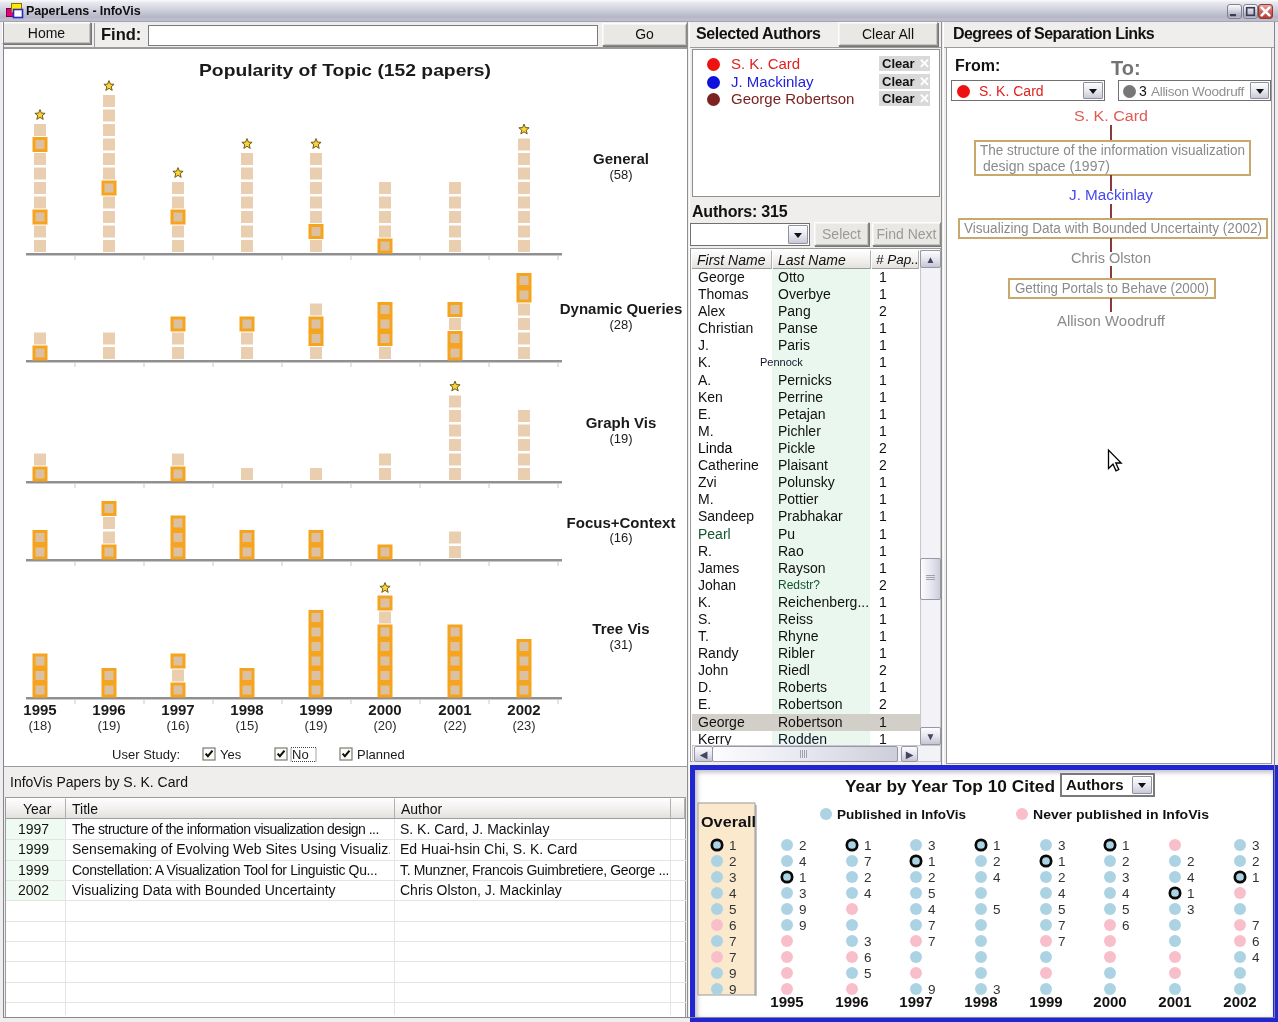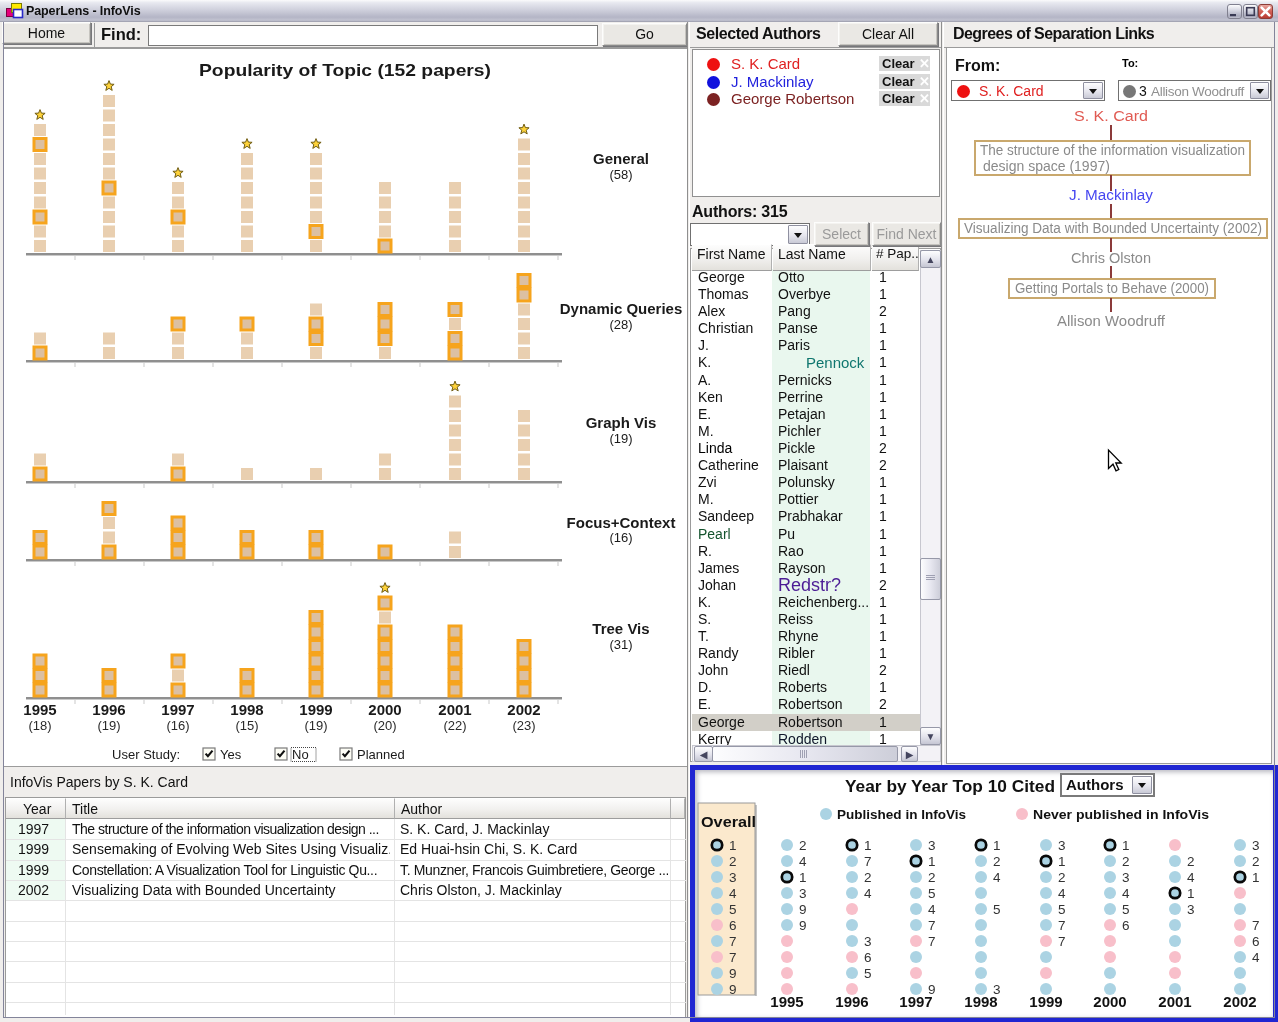--- a/index.html
+++ b/index.html
@@ -32,21 +32,21 @@
 .gline { position:absolute; background:#e4e4e4; z-index:3; }
 
 .selrow { position:absolute; left:707px; height:17px; font-size:15px; line-height:16px; z-index:41; white-space:nowrap; }
 .dot { display:inline-block; width:13px; height:13px; border-radius:50%; margin-right:11px; vertical-align:-2px; }
 .clearbtn { position:absolute; left:879px; width:51px; height:15px; background:#d9d9d9; font-size:13px; font-weight:bold; color:#111; line-height:15px; padding-left:3px; z-index:41; }
 .cx { color:#fff; font-weight:bold; float:right; margin-right:0; font-size:13px; }
 
 .combobtn { position:absolute; background:linear-gradient(180deg,#fdfdfe,#e6e6ee 55%,#c9cad6); border:1px solid #8f90a0; border-radius:1px; z-index:6; }
 .arr { position:absolute; left:50%; top:50%; margin-left:-4px; margin-top:-2px; width:0; height:0; border-left:4px solid transparent; border-right:4px solid transparent; border-top:5px solid #111; }
 
-.ahdr { position:absolute; top:244px; height:27px; white-space:nowrap; overflow:hidden; background:linear-gradient(180deg,#fdfdfd,#f1f0ee 55%,#e3e1dc); border-right:1px solid #b0b0b0; border-bottom:1px solid #9d9d9d; border-top:1px solid #fff; font-size:14px; color:#111; line-height:18px; padding-left:5px; z-index:6; }
+.ahdr { position:absolute; top:250px; height:19px; white-space:nowrap; overflow:hidden; background:linear-gradient(180deg,#fdfdfd,#f1f0ee 55%,#e3e1dc); border-right:1px solid #b0b0b0; border-bottom:1px solid #9d9d9d; border-top:1px solid #fff; font-size:14px; color:#111; line-height:18px; padding-left:5px; z-index:6;font-style:italic; }
 </style></head><body>
 <div id="win">
 
   <div id="titlebar">
     <svg width="22" height="22" style="position:absolute;left:4px;top:0" xmlns="http://www.w3.org/2000/svg">
       <rect x="2.5" y="8.5" width="7" height="8" fill="#e5007a" stroke="#7c0040"></rect>
       <rect x="7.5" y="3.5" width="10" height="9" fill="#ffe900" stroke="#7b7b00"></rect>
       <rect x="9.5" y="9.5" width="9" height="8" fill="#fff" stroke="#2929c8" stroke-width="1.6"></rect>
     </svg>
     <div id="titletext">PaperLens - InfoVis</div>
@@ -471,21 +471,21 @@
     <div style="position:absolute;left:698px;top:303px;width:80px;height:17px;font-size:14px;line-height:17px;color:#111;overflow:hidden">Alex</div>
     <div style="position:absolute;left:778px;top:303px;width:92px;height:17px;font-size:14px;line-height:17px;color:#111;overflow:hidden">Pang</div>
     <div style="position:absolute;left:879px;top:303px;width:30px;height:17px;font-size:14px;line-height:17px;color:#111">2</div>
     <div style="position:absolute;left:698px;top:320px;width:80px;height:17px;font-size:14px;line-height:17px;color:#111;overflow:hidden">Christian</div>
     <div style="position:absolute;left:778px;top:320px;width:92px;height:17px;font-size:14px;line-height:17px;color:#111;overflow:hidden">Panse</div>
     <div style="position:absolute;left:879px;top:320px;width:30px;height:17px;font-size:14px;line-height:17px;color:#111">1</div>
     <div style="position:absolute;left:698px;top:337px;width:80px;height:17px;font-size:14px;line-height:17px;color:#111;overflow:hidden">J.</div>
     <div style="position:absolute;left:778px;top:337px;width:92px;height:17px;font-size:14px;line-height:17px;color:#111;overflow:hidden">Paris</div>
     <div style="position:absolute;left:879px;top:337px;width:30px;height:17px;font-size:14px;line-height:17px;color:#111">1</div>
     <div style="position:absolute;left:698px;top:354px;width:80px;height:17px;font-size:14px;line-height:17px;color:#111;overflow:hidden">K.</div>
-    <div style="position:absolute;left:806px;top:354px;width:92px;height:17px;font-size:15px;line-height:17px;color:#0f766e;overflow:hidden">Pennock</div>
+    <div style="position:absolute;left:760px;top:354px;width:92px;height:17px;font-size:11px;line-height:17px;color:#0f172a;overflow:hidden">Pennock</div>
     <div style="position:absolute;left:879px;top:354px;width:30px;height:17px;font-size:14px;line-height:17px;color:#111">1</div>
     <div style="position:absolute;left:698px;top:372px;width:80px;height:17px;font-size:14px;line-height:17px;color:#111;overflow:hidden">A.</div>
     <div style="position:absolute;left:778px;top:372px;width:92px;height:17px;font-size:14px;line-height:17px;color:#111;overflow:hidden">Pernicks</div>
     <div style="position:absolute;left:879px;top:372px;width:30px;height:17px;font-size:14px;line-height:17px;color:#111">1</div>
     <div style="position:absolute;left:698px;top:389px;width:80px;height:17px;font-size:14px;line-height:17px;color:#111;overflow:hidden">Ken</div>
     <div style="position:absolute;left:778px;top:389px;width:92px;height:17px;font-size:14px;line-height:17px;color:#111;overflow:hidden">Perrine</div>
     <div style="position:absolute;left:879px;top:389px;width:30px;height:17px;font-size:14px;line-height:17px;color:#111">1</div>
     <div style="position:absolute;left:698px;top:406px;width:80px;height:17px;font-size:14px;line-height:17px;color:#111;overflow:hidden">E.</div>
     <div style="position:absolute;left:778px;top:406px;width:92px;height:17px;font-size:14px;line-height:17px;color:#111;overflow:hidden">Petajan</div>
     <div style="position:absolute;left:879px;top:406px;width:30px;height:17px;font-size:14px;line-height:17px;color:#111">1</div>
@@ -510,21 +510,21 @@
     <div style="position:absolute;left:698px;top:526px;width:80px;height:17px;font-size:14px;line-height:17px;color:#14532d;overflow:hidden">Pearl</div>
     <div style="position:absolute;left:778px;top:526px;width:92px;height:17px;font-size:14px;line-height:17px;color:#111;overflow:hidden">Pu</div>
     <div style="position:absolute;left:879px;top:526px;width:30px;height:17px;font-size:14px;line-height:17px;color:#111">1</div>
     <div style="position:absolute;left:698px;top:543px;width:80px;height:17px;font-size:14px;line-height:17px;color:#111;overflow:hidden">R.</div>
     <div style="position:absolute;left:778px;top:543px;width:92px;height:17px;font-size:14px;line-height:17px;color:#111;overflow:hidden">Rao</div>
     <div style="position:absolute;left:879px;top:543px;width:30px;height:17px;font-size:14px;line-height:17px;color:#111">1</div>
     <div style="position:absolute;left:698px;top:560px;width:80px;height:17px;font-size:14px;line-height:17px;color:#111;overflow:hidden">James</div>
     <div style="position:absolute;left:778px;top:560px;width:92px;height:17px;font-size:14px;line-height:17px;color:#111;overflow:hidden">Rayson</div>
     <div style="position:absolute;left:879px;top:560px;width:30px;height:17px;font-size:14px;line-height:17px;color:#111">1</div>
     <div style="position:absolute;left:698px;top:577px;width:80px;height:17px;font-size:14px;line-height:17px;color:#111;overflow:hidden">Johan</div>
-    <div style="position:absolute;left:778px;top:577px;width:92px;height:17px;font-size:18px;line-height:17px;color:#4c1d95;overflow:hidden">Redstr?</div>
+    <div style="position:absolute;left:778px;top:577px;width:92px;height:17px;font-size:12px;line-height:17px;color:#14532d;overflow:hidden">Redstr?</div>
     <div style="position:absolute;left:879px;top:577px;width:30px;height:17px;font-size:14px;line-height:17px;color:#111">2</div>
     <div style="position:absolute;left:698px;top:594px;width:80px;height:17px;font-size:14px;line-height:17px;color:#111;overflow:hidden">K.</div>
     <div style="position:absolute;left:778px;top:594px;width:92px;height:17px;font-size:14px;line-height:17px;color:#111;overflow:hidden">Reichenberg...</div>
     <div style="position:absolute;left:879px;top:594px;width:30px;height:17px;font-size:14px;line-height:17px;color:#111">1</div>
     <div style="position:absolute;left:698px;top:611px;width:80px;height:17px;font-size:14px;line-height:17px;color:#111;overflow:hidden">S.</div>
     <div style="position:absolute;left:778px;top:611px;width:92px;height:17px;font-size:14px;line-height:17px;color:#111;overflow:hidden">Reiss</div>
     <div style="position:absolute;left:879px;top:611px;width:30px;height:17px;font-size:14px;line-height:17px;color:#111">1</div>
     <div style="position:absolute;left:698px;top:628px;width:80px;height:17px;font-size:14px;line-height:17px;color:#111;overflow:hidden">T.</div>
     <div style="position:absolute;left:778px;top:628px;width:92px;height:17px;font-size:14px;line-height:17px;color:#111;overflow:hidden">Rhyne</div>
     <div style="position:absolute;left:879px;top:628px;width:30px;height:17px;font-size:14px;line-height:17px;color:#111">1</div>
@@ -579,21 +579,21 @@
         <rect x="163" y="191" width="2" height="14" fill="#8b3a3a"></rect>
         <text x="164" y="216" font-size="14" fill="#8a8a8a" text-anchor="middle" textLength="80" lengthAdjust="spacingAndGlyphs">Chris Olston</text>
         <rect x="163" y="219" width="2" height="13" fill="#8b3a3a"></rect>
         <rect x="62" y="232" width="206" height="19" fill="none" stroke="#c9a86d" stroke-width="2"></rect>
         <text x="68" y="246" font-size="14" fill="#8a8a8a" textLength="194" lengthAdjust="spacingAndGlyphs">Getting Portals to Behave (2000)</text>
         <rect x="163" y="251" width="2" height="14" fill="#8b3a3a"></rect>
         <text x="164" y="279" font-size="14" fill="#8a8a8a" text-anchor="middle" textLength="108" lengthAdjust="spacingAndGlyphs">Allison Woodruff</text>
         <path d="M 161.5 403 L 161.5 421.5 L 166 417.2 L 169 423.8 L 171.8 422.5 L 168.8 416 L 174.2 416 Z" fill="#fff" stroke="#000" stroke-width="1.3"></path>
       </svg>
     <div style="position:absolute; left:8px; top:10px; font-size:16px; font-weight:bold; color:#111;">From:</div>
-    <div style="position:absolute; left:175px; top:10px; font-size:11px; font-weight:bold; color:#000000;">To:</div>
+    <div style="position:absolute; left:164px; top:10px; font-size:20px; font-weight:bold; color:#737373;">To:</div>
 
     <div style="position:absolute; left:4px; top:33px; width:154px; height:21px; background:#fff; border:1px solid #707070;"></div>
     <span class="dot" style="position:absolute; left:10px; top:38px; background:#ee1111"></span>
     <div style="position:absolute; left:32px; top:36px; font-size:14px; color:#e02020;">S. K. Card</div>
     <div class="combobtn" style="left:136px; top:35px; width:20px; height:17px;">
         <span class="arr"></span>
       </div>
 
     <div style="position:absolute; left:171px; top:33px; width:153px; height:21px; background:#fff; border:1px solid #707070;"></div>
     <span class="dot" style="position:absolute; left:176px; top:38px; background:#777"></span>

